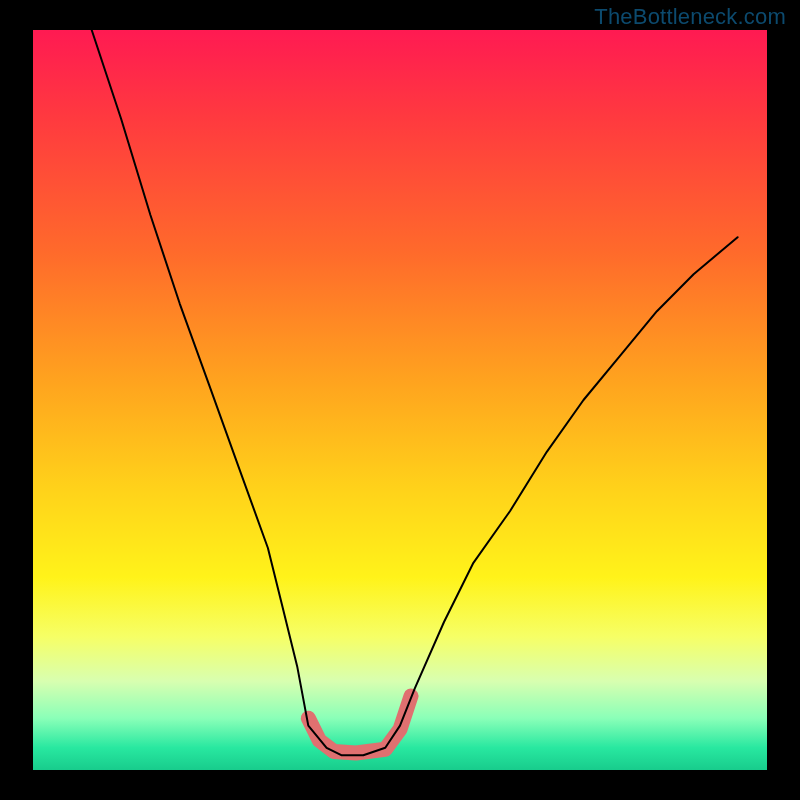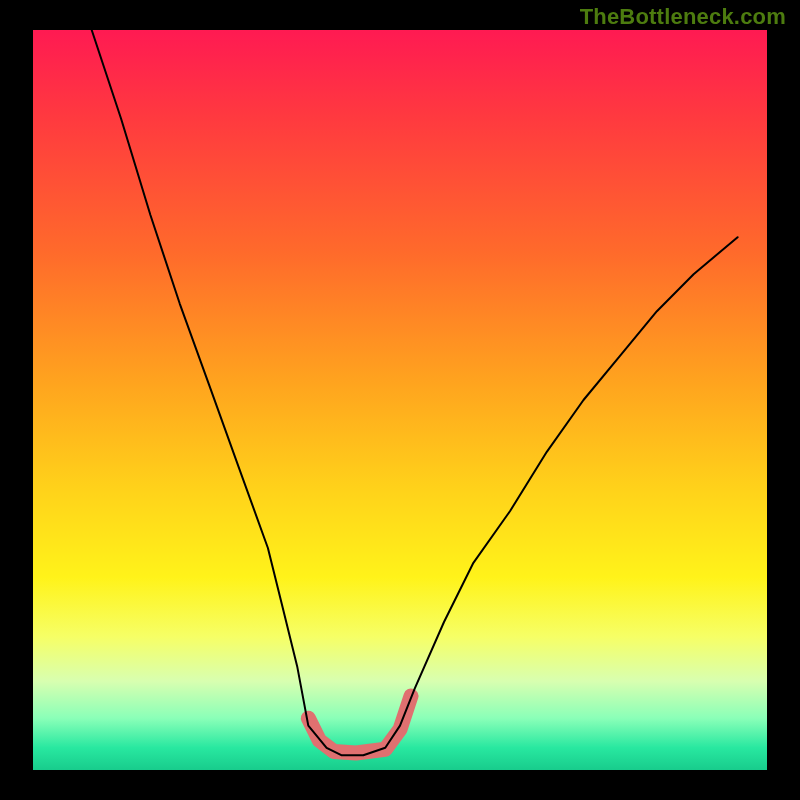--- a/index.html
+++ b/index.html
@@ -10,22 +10,22 @@
     height: 800px;
     overflow: hidden;
     position: relative;
     font-family: Arial, Helvetica, sans-serif;
   }
   .watermark {
     position: absolute;
     top: 4px;
     right: 14px;
     font-size: 22px;
-    color: #4d7c0f;
-    font-weight: 700;
+    color: #0c4a6e;
+    font-weight: 400;
     letter-spacing: 0.2px;
     z-index: 10;
   }
   svg {
     display: block;
   }
 </style>
 </head>
 <body>
 

